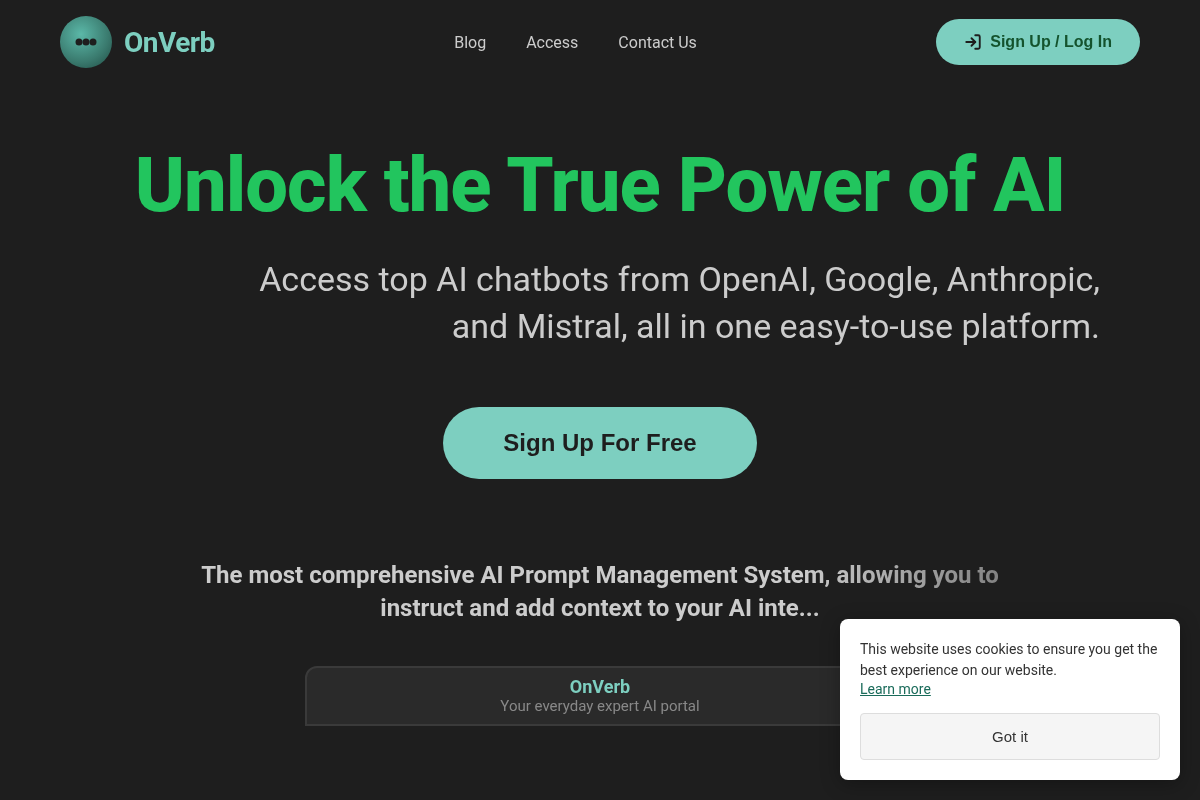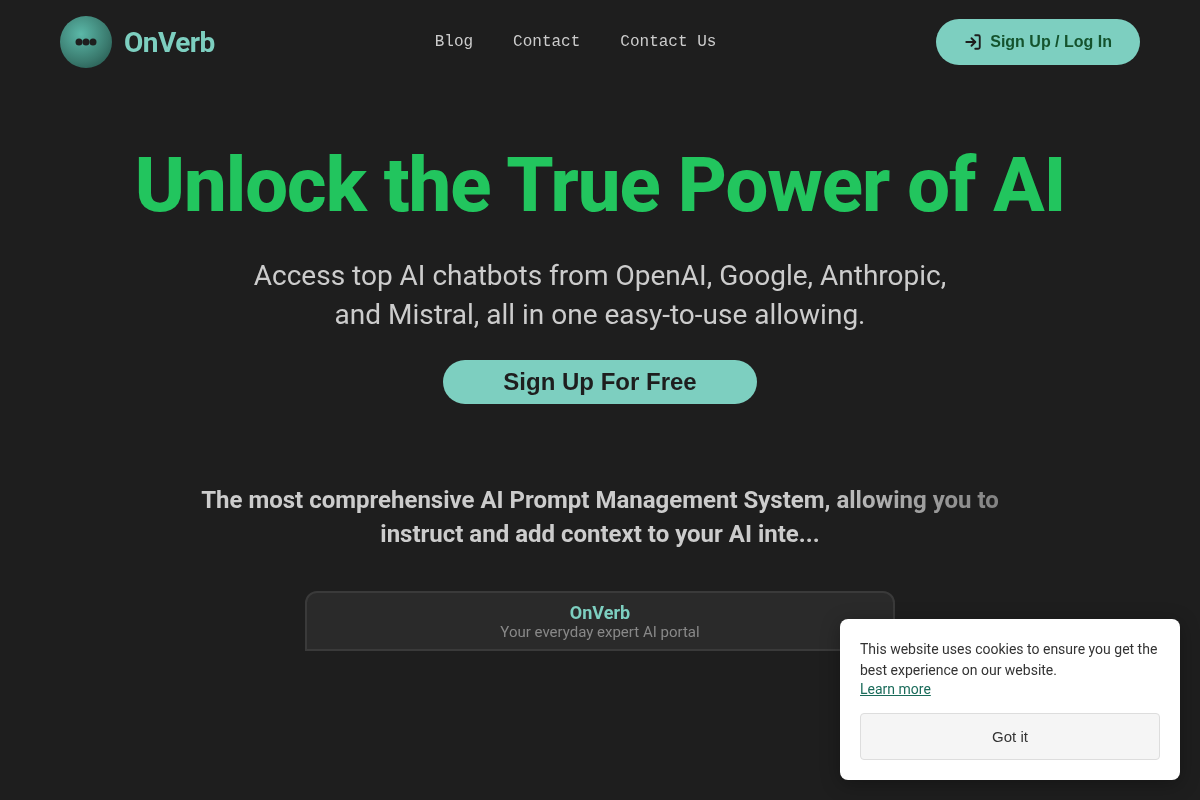--- a/index.html
+++ b/index.html
@@ -58,21 +58,20 @@
       display: flex;
       align-items: center;
       gap: 40px;
     }
 
     .nav-item {
       font-size: 16px;
       color: #cccccc;
       cursor: pointer;
       text-decoration: none;
-      font-family: Liberation Mono, monospace;
     }
 
     .signup-btn {
       background-color: #7dcfc0;
       color: #14532d;
       border: none;
       border-radius: 50px;
       padding: 14px 28px;
       font-size: 16px;
       font-weight: 600;
@@ -91,33 +90,34 @@
     .hero-title {
       font-size: 76px;
       font-weight: 800;
       color: #22c55e;
       line-height: 1.1;
       margin-bottom: 28px;
       letter-spacing: -1px;
     }
 
     .hero-subtitle {
-      font-size: 28px;
+      font-size: 34px;
       font-weight: 400;
       color: #cccccc;
       line-height: 1.4;
-      margin-bottom: 26px;
+      margin-bottom: 56px;
+      text-align: right;
     }
 
     .cta-btn {
       background-color: #7dcfc0;
       color: #1e1e1e;
       border: none;
       border-radius: 50px;
-      padding: 8px 60px;
+      padding: 22px 60px;
       font-size: 24px;
       font-weight: 600;
       cursor: pointer;
       display: inline-block;
     }
 
     
     .description {
       text-align: center;
       padding: 40px 100px 20px;
@@ -228,39 +228,39 @@
         <circle cx="7" cy="10" r="3.5" fill="#1e1e1e"></circle>
         <circle cx="14" cy="10" r="3.5" fill="#1e1e1e"></circle>
         <circle cx="21" cy="10" r="3.5" fill="#1e1e1e"></circle>
       </svg>
     </div>
     <span class="logo-text">OnVerb</span>
   </div>
 
   <nav class="nav">
     <a class="nav-item">Blog</a>
-    <a class="nav-item">Contact</a>
+    <a class="nav-item">Access</a>
     <a class="nav-item">Contact Us</a>
   </nav>
 
   <button class="signup-btn">
     <svg width="18" height="18" viewBox="0 0 24 24" fill="none" stroke="#1e1e1e" stroke-width="2.5" stroke-linecap="round" stroke-linejoin="round">
       <path d="M15 3h4a2 2 0 0 1 2 2v14a2 2 0 0 1-2 2h-4"></path>
       <polyline points="10 17 15 12 10 7"></polyline>
       <line x1="15" y1="12" x2="3" y2="12"></line>
     </svg>
     <span>Sign Up / Log In</span>
   </button>
 </header>
 
 <section class="hero">
   <h1 class="hero-title">Unlock the True Power of AI</h1>
   <p class="hero-subtitle">
     <span>Access top AI chatbots from OpenAI, Google, Anthropic,</span><br>
-    <span>and Mistral, all in one easy-to-use allowing.</span>
+    <span>and Mistral, all in one easy-to-use platform.</span>
   </p>
   <button class="cta-btn">Sign Up For Free</button>
 </section>
 
 <section class="description description-overlay">
   <p class="description-text">
     <span>The most comprehensive AI Prompt Management System, allowing you to</span><br>
     <span>instruct and add context to your AI inte...</span>
   </p>
 </section>

